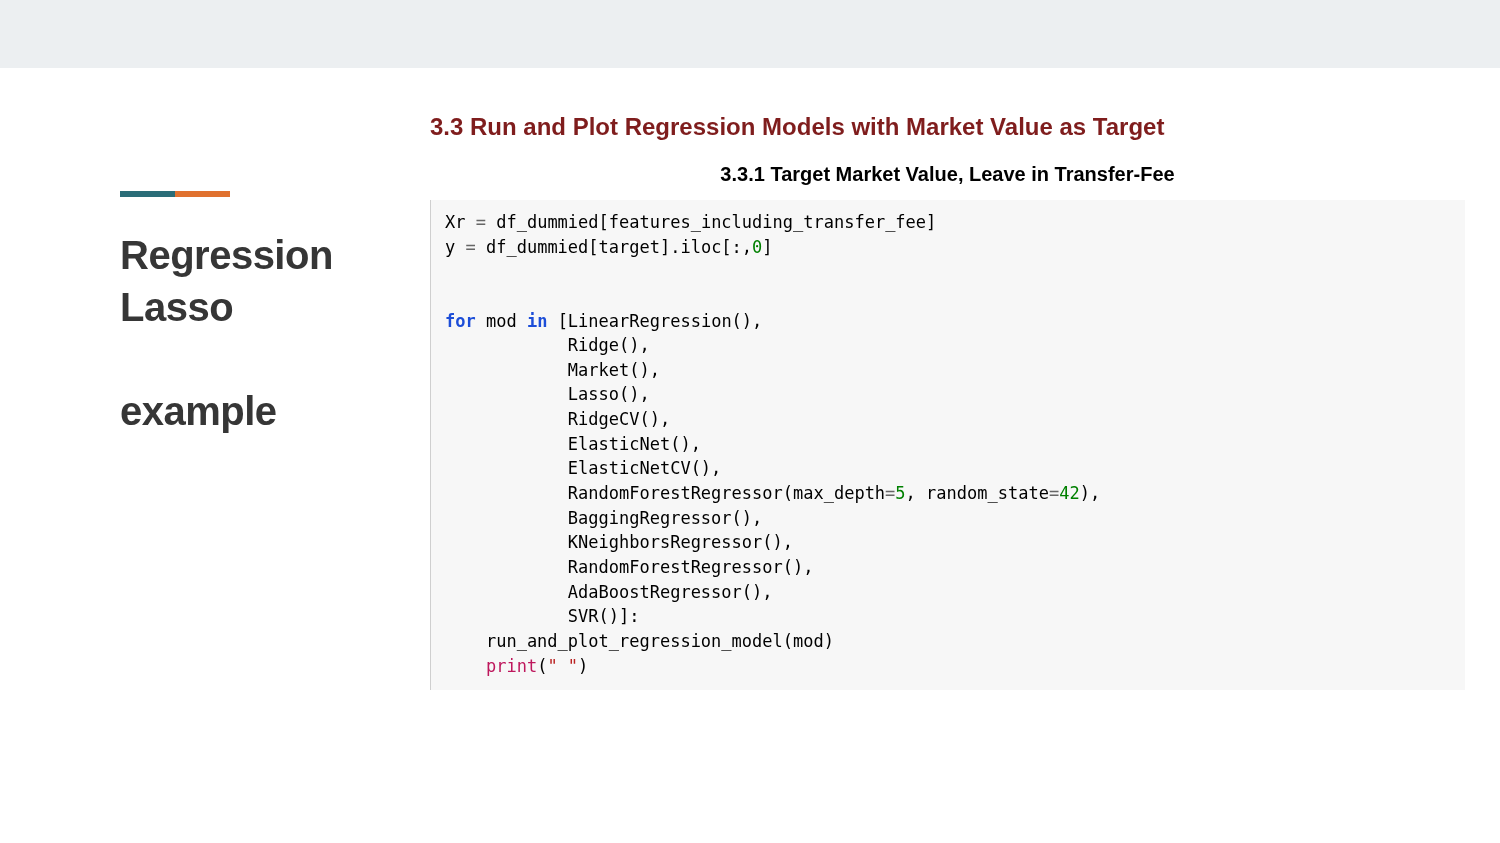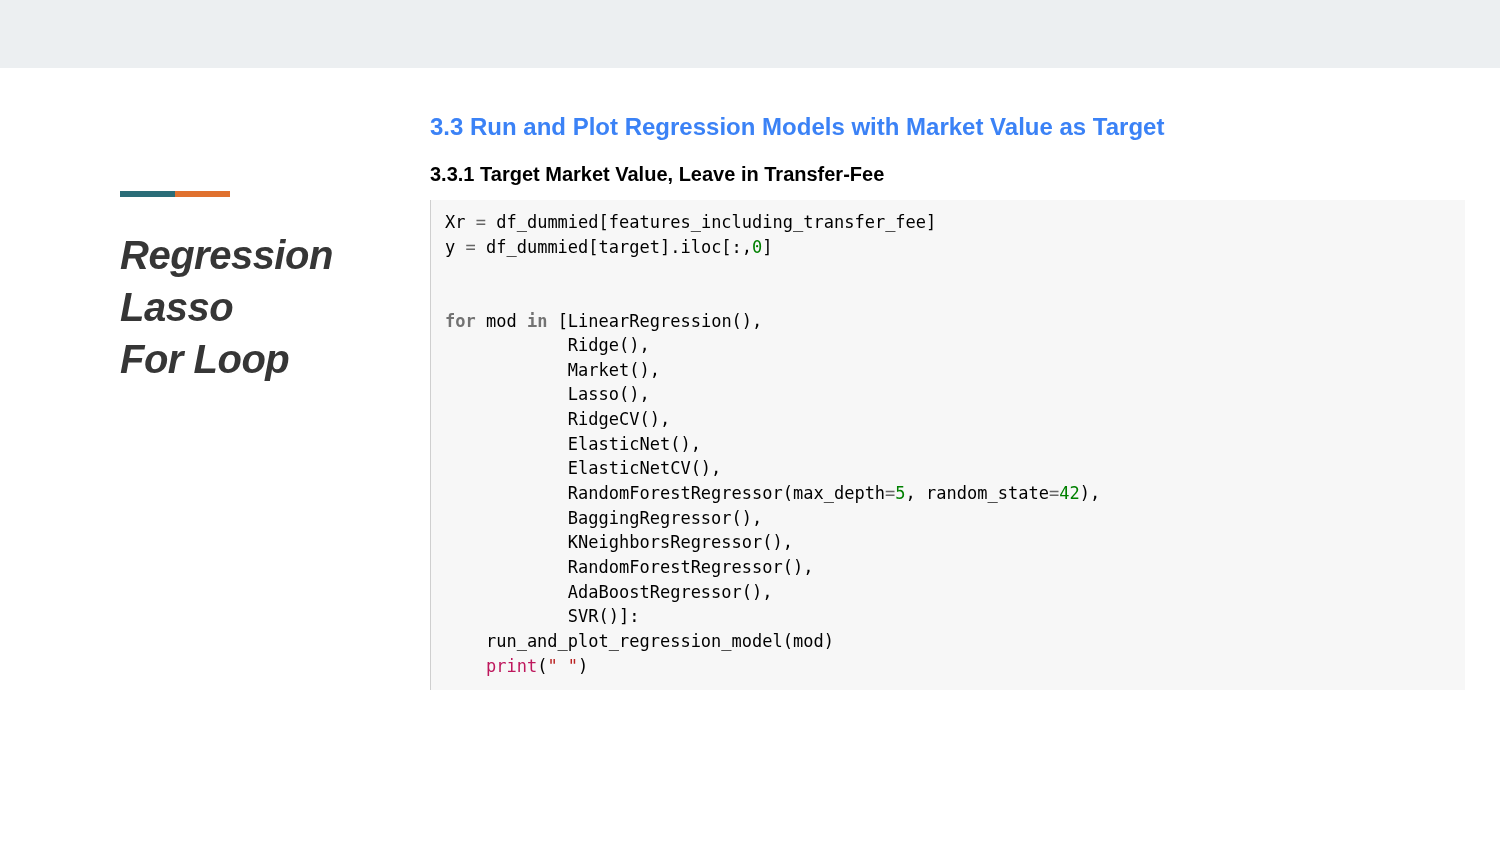--- a/index.html
+++ b/index.html
@@ -46,69 +46,70 @@
     .accent-b {
       width: 55px;
       background: #e0712f;
     }
     .slide-title {
       font-size: 40px;
       font-weight: 700;
       color: #363636;
       line-height: 1.3;
       letter-spacing: -0.5px;
-      font-style: italic;
     }
     .right-col {
       flex: 1;
     }
     .section-heading {
       font-size: 24px;
       font-weight: 700;
-      color: #3b82f6;
+      color: #7f1d1d;
       margin-bottom: 22px;
     }
     .subsection-heading {
       font-size: 20px;
       font-weight: 700;
       color: #000;
       margin-bottom: 14px;
+      text-align: center;
     }
     .code-block {
       background: #f7f7f7;
       border-left: 1px solid #cfcfcf;
       padding: 10px 14px 12px 14px;
       font-family: "Menlo", "DejaVu Sans Mono", "Consolas", monospace;
       font-size: 17px;
       line-height: 1.45;
       color: #000;
       white-space: pre;
       overflow: hidden;
     }
-    .kw  { color: #737373; font-weight: 700; }   
+    .kw  { color: #1d4ed8; font-weight: 700; }   
     .op  { color: #666666; }                     
     .num { color: #008000; }                     
     .fn  { color: #be185d; }                     
     .str { color: #ba2121; }                     
   </style>
 </head>
 <body>
 
 <div class="slide">
   <div class="content">
 
     <div class="left-col">
       <div class="accent-line">
         <div class="accent-seg accent-a"></div>
         <div class="accent-seg accent-b"></div>
       </div>
       <h1 class="slide-title">
         <span>Regression</span><br>
         <span>Lasso</span><br>
-        <span>For Loop</span><br>
+        <br>
+        <span>example</span>
       </h1>
     </div>
 
     <div class="right-col">
       <h2 class="section-heading">3.3  Run and Plot Regression Models with Market Value as Target</h2>
       <h3 class="subsection-heading">3.3.1  Target Market Value, Leave in Transfer-Fee</h3>
 
       <div class="code-block"><span>Xr </span><span class="op">=</span><span> df_dummied[features_including_transfer_fee]</span>
 <span>y </span><span class="op">=</span><span> df_dummied[target].iloc[:,</span><span class="num">0</span><span>]</span>
 <span></span>

